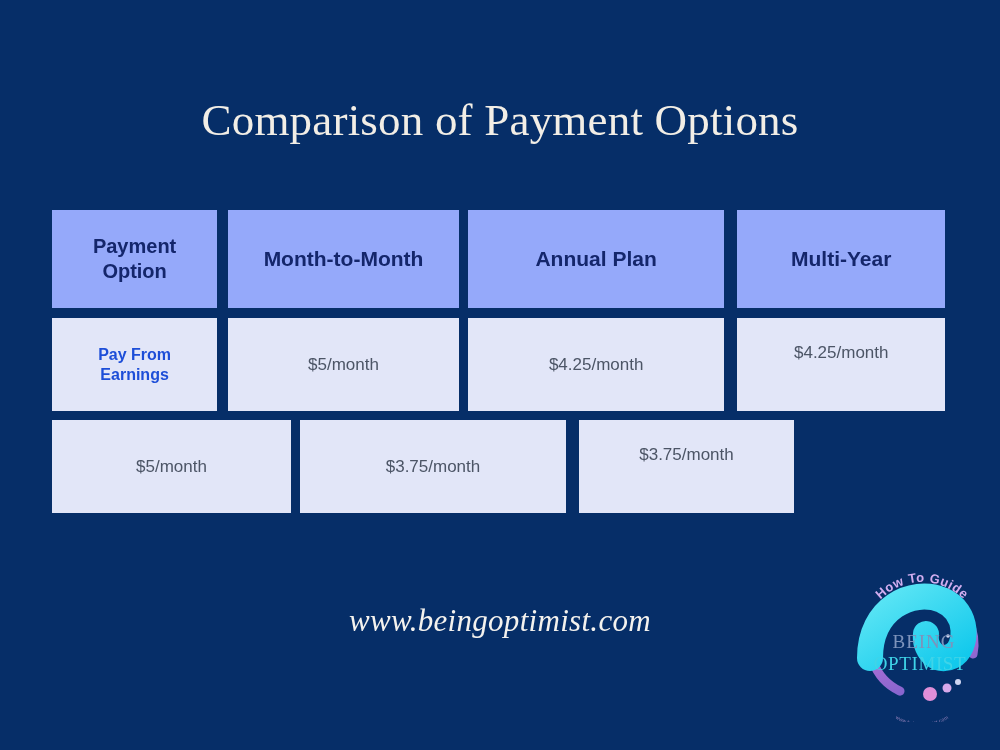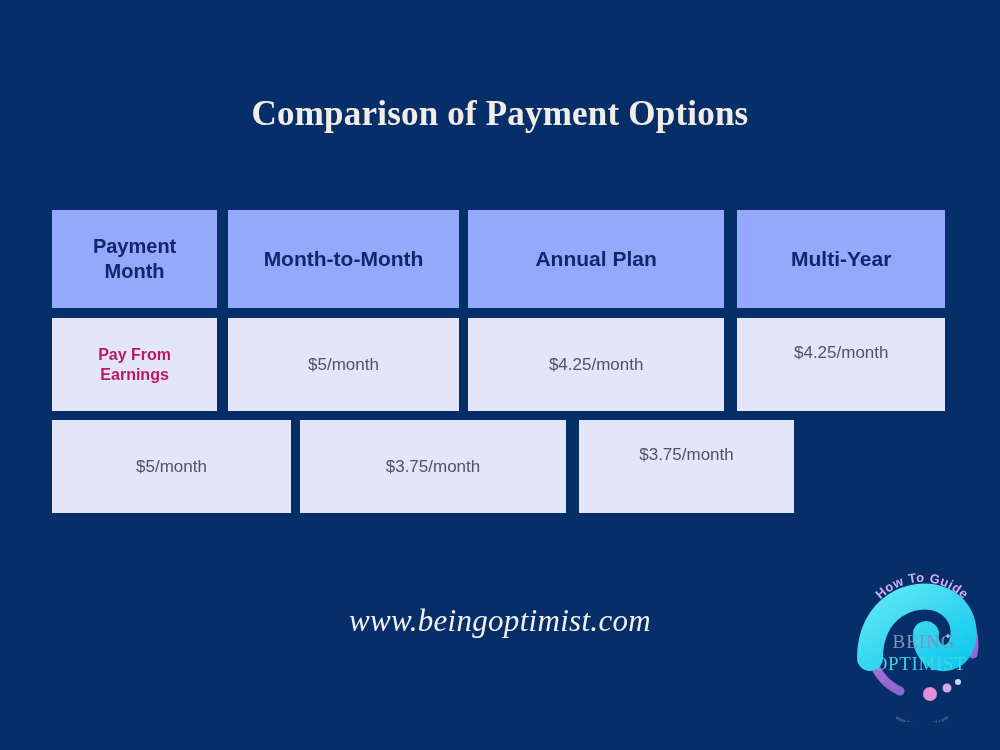--- a/index.html
+++ b/index.html
@@ -22,22 +22,22 @@
   }
 
   
   .title {
     position: absolute;
     left: 0;
     top: 94px;
     width: 1000px;
     text-align: center;
     font-family: "Liberation Serif", "DejaVu Serif", serif;
-    font-weight: bold;
-    font-size: 35px;
+    font-weight: normal;
+    font-size: 45px;
     letter-spacing: 0.2px;
     color: #f2eee6;
     white-space: nowrap;
   }
 
   
   .table {
     position: absolute;
     left: 52px;
     top: 210px;
@@ -73,21 +73,21 @@
     font-weight: bold;
     font-size: 21px;
   }
   .header-row .c0 { font-size: 20px; }
 
   .body-row .cell {
     height: 93px;
     background: #e2e6f8;
   }
   .body-row .cell.label {
-    color: #be185d;
+    color: #1d4ed8;
     font-weight: bold;
     font-size: 16px;
   }
   .body-row .cell.value {
     color: #4c5566;
     font-weight: normal;
     font-size: 17px;
   }
   
   .body-row .cell.value.c3 { align-items: flex-start; padding-top: 24px; }
@@ -147,21 +147,21 @@
 <div class="slide">
 
   <div class="title">Comparison of Payment Options</div>
 
   <div class="table">
 
     <div class="row header-row">
       <div class="cell c0">
         <div>
           <div>Payment</div>
-          <div>Month</div>
+          <div>Option</div>
         </div>
       </div>
       <div class="cell c1">Month-to-Month</div>
       <div class="cell c2">Annual Plan</div>
       <div class="cell c3">Multi-Year</div>
     </div>
 
     <div class="row body-row">
       <div class="cell label c0">
         <div>

